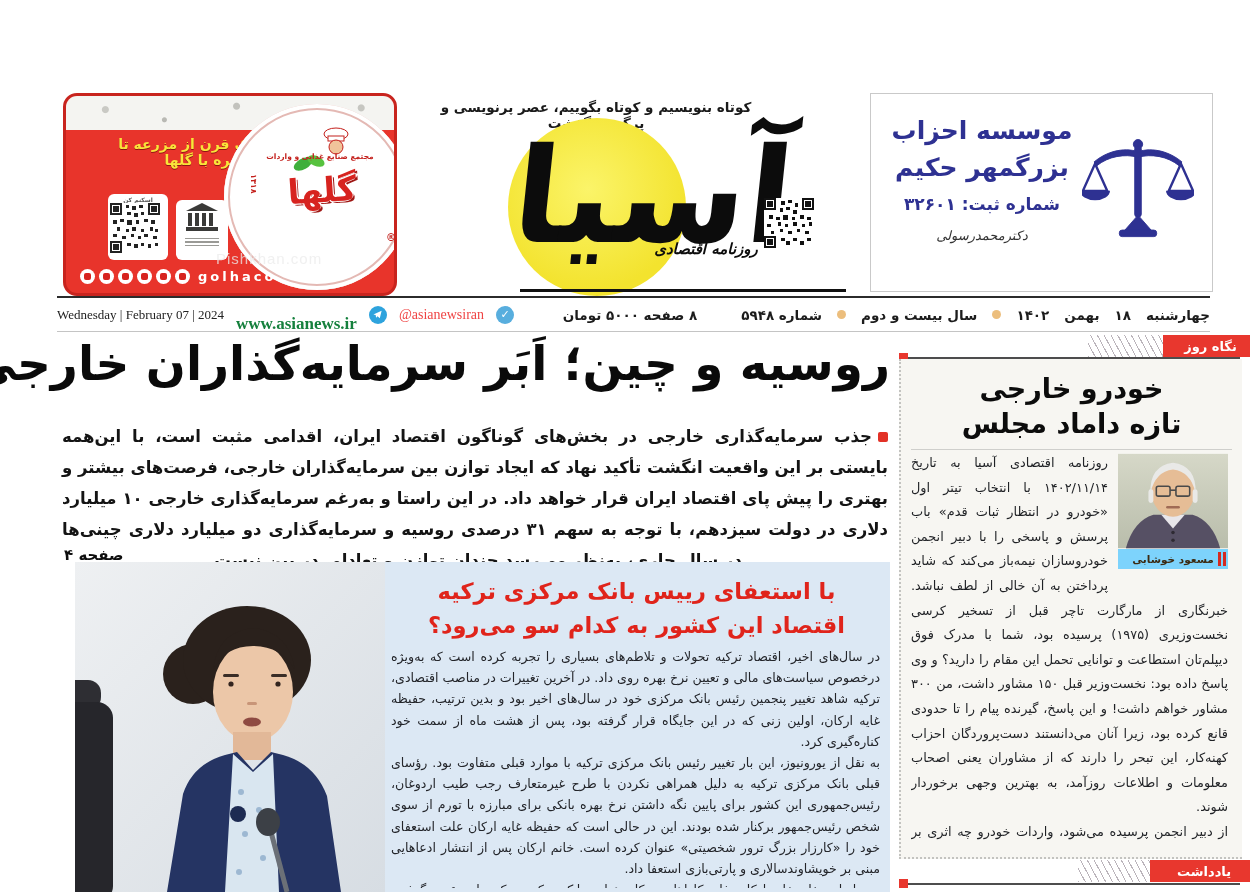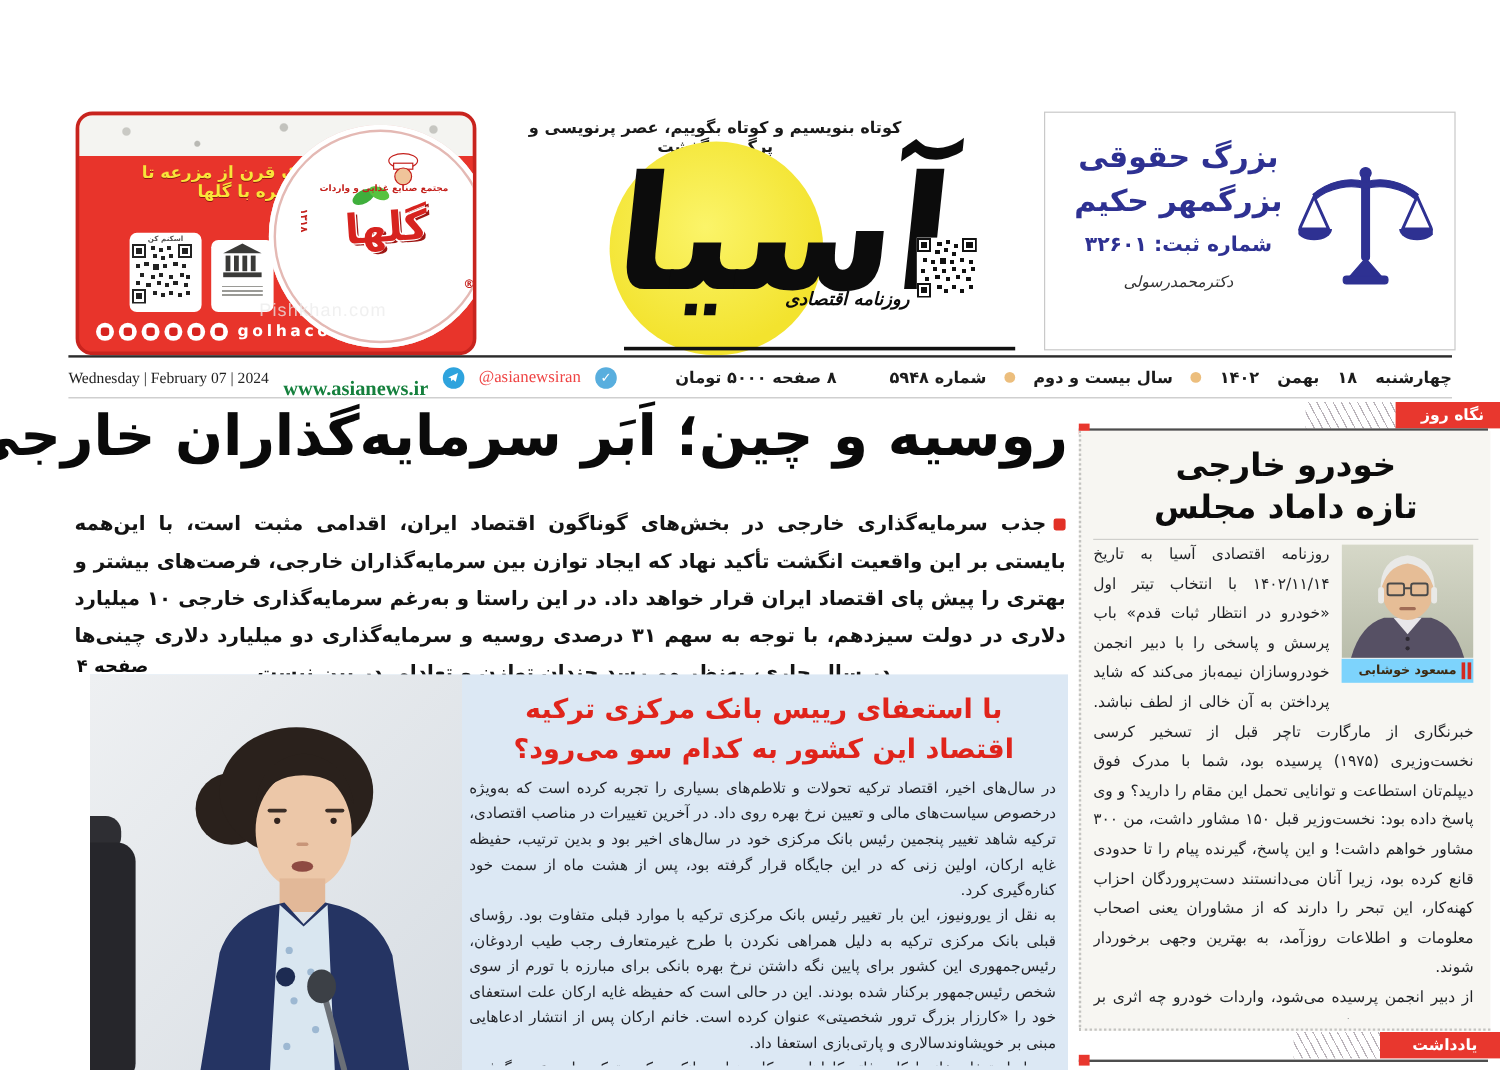--- a/index.html
+++ b/index.html
@@ -265,21 +265,21 @@
           <rect x="17" y="23" width="2" height="2"></rect>
         <rect x="21" y="25" width="2" height="2"></rect>
           <rect x="25" y="23" width="2" height="2"></rect>
       </g>
     </svg>
   </div>
   <div class="abs mast-line"></div>
 
   <div class="abs legal">
     <div class="legal-text rtl">
-      <div class="legal-t1">بزرگ حقوقی</div>
+      <div class="legal-t1">موسسه احزاب</div>
       <div class="legal-t2">بزرگمهر حکیم</div>
       <div class="legal-reg">شماره ثبت: ۳۲۶۰۱</div>
       <div class="legal-sig">دکترمحمدرسولی</div>
     </div>
     <svg class="scales" width="112" height="118" viewBox="0 0 120 120">
       <g fill="#2e3192" stroke="#2e3192">
         <circle cx="60" cy="12" r="5"></circle>
         <rect x="56.5" y="14" width="7" height="76" rx="3"></rect>
         <path d="M60 20 C44 15 26 20 13 31 L16 35 C28 25 46 22 60 26 C74 22 92 25 104 35 L107 31 C94 20 76 15 60 20 Z"></path>
         <path d="M14 33 L1 62 L27 62 Z" fill="none" stroke-width="2.6"></path>

